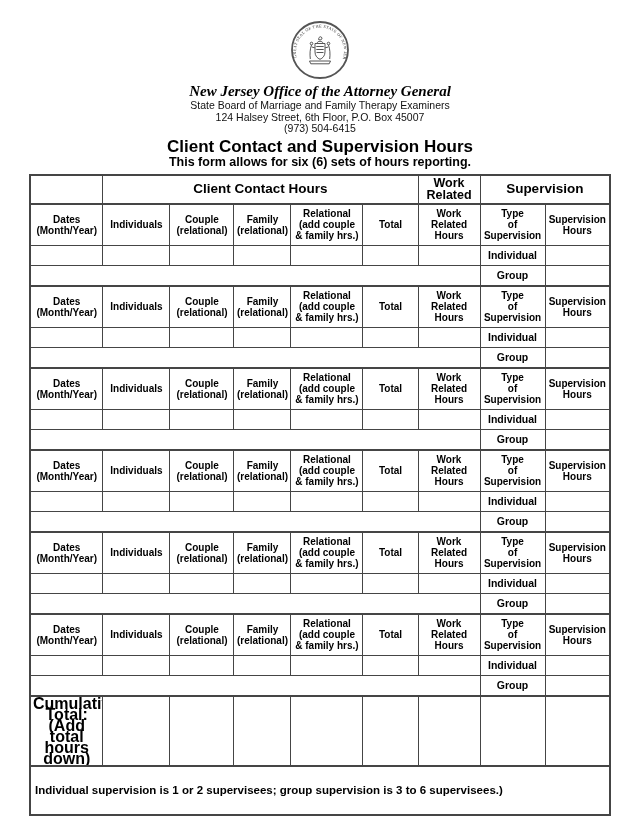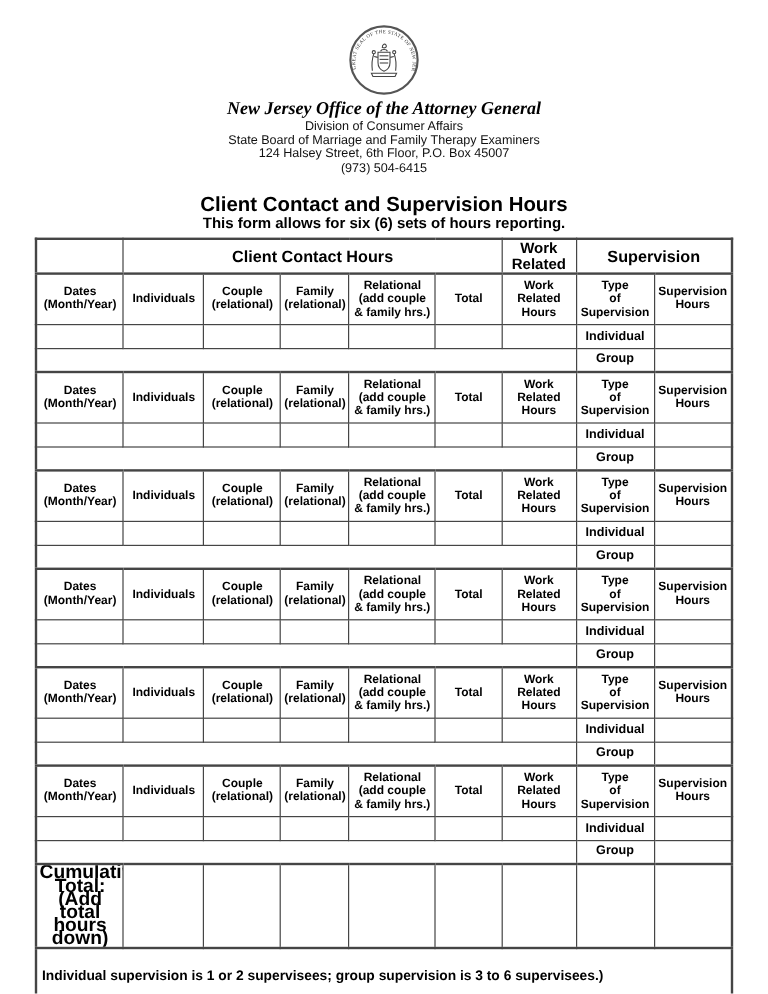--- a/index.html
+++ b/index.html
@@ -14,21 +14,21 @@
   }
   .page { width: 640px; height: 828px; padding-top: 20px; overflow: hidden; }
   .header { text-align: center; }
   .seal { display: block; margin: 0 auto 3px auto; }
   .agency {
     font-family: "Liberation Serif", serif;
     font-style: italic; font-weight: bold;
     font-size: 15px; line-height: 17px; margin-top: 1px;
   }
   .hline { font-size: 10.5px; line-height: 11.5px; color: #111; }
-  .form-title { font-size: 17px; font-weight: bold; line-height: 18px; margin-top: 16px; }
+  .form-title { font-size: 17px; font-weight: bold; line-height: 18px; margin-top: 3px; }
   .form-subtitle { font-size: 12.5px; font-weight: bold; line-height: 13px; }
 
   table.hours {
     border-collapse: collapse; table-layout: fixed;
     width: 580px; margin: 5px auto 0 auto;
     border: 2px solid var(--bdark);
   }
   table.hours td {
     border: 1px solid var(--bdark);
     text-align: center; vertical-align: middle;
@@ -72,21 +72,20 @@
         <circle cx="21.5" cy="23.5" r="1.3"></circle>
         <path d="M21.5,25 c-1.5,4 -1.8,9 -1.2,14"></path>
         <path d="M21.8,27 l3,0.8"></path>
         <circle cx="38.5" cy="23.5" r="1.3"></circle>
         <path d="M38.5,25 c1.5,4 1.8,9 1.2,14"></path>
         <path d="M38.2,27 l-3,0.8"></path>
         <path d="M19.5,41 h21 l-1.3,2.8 h-18.4 Z"></path>
       </g>
     </svg>
     <div class="agency">New Jersey Office of the Attorney General</div>
-    <div class="hline">Division of Consumer Affairs</div>
     <div class="hline">State Board of Marriage and Family Therapy Examiners</div>
     <div class="hline">124 Halsey Street, 6th Floor,  P.O. Box 45007</div>
     <div class="hline">(973) 504-6415</div>
     <div class="form-title">Client Contact and Supervision Hours</div>
     <div class="form-subtitle">This form allows for six (6) sets of hours reporting.</div>
   </div>
 
   <table class="hours">
     <colgroup>
       <col style="width:73px">

